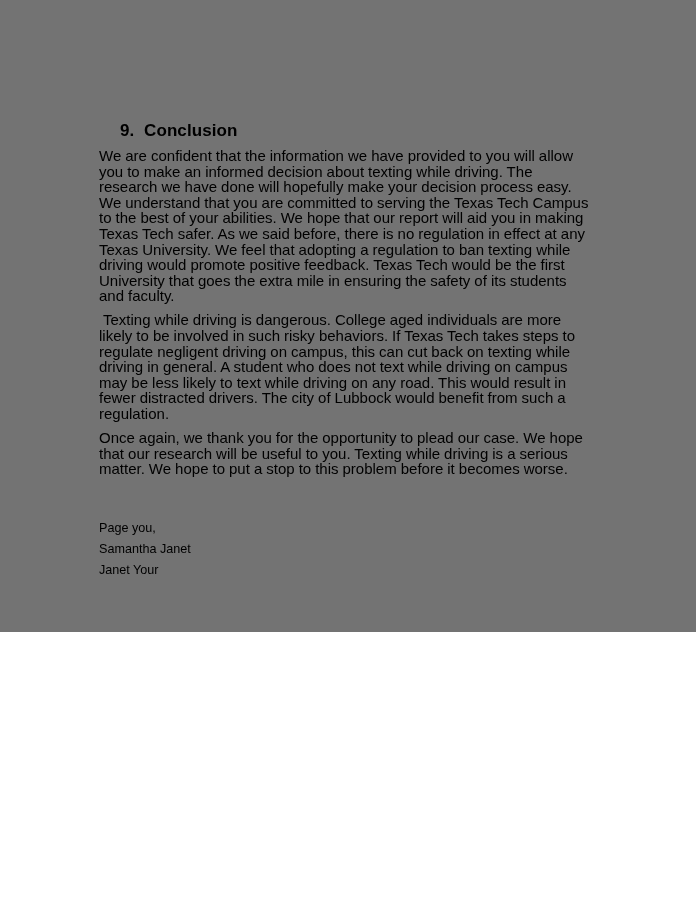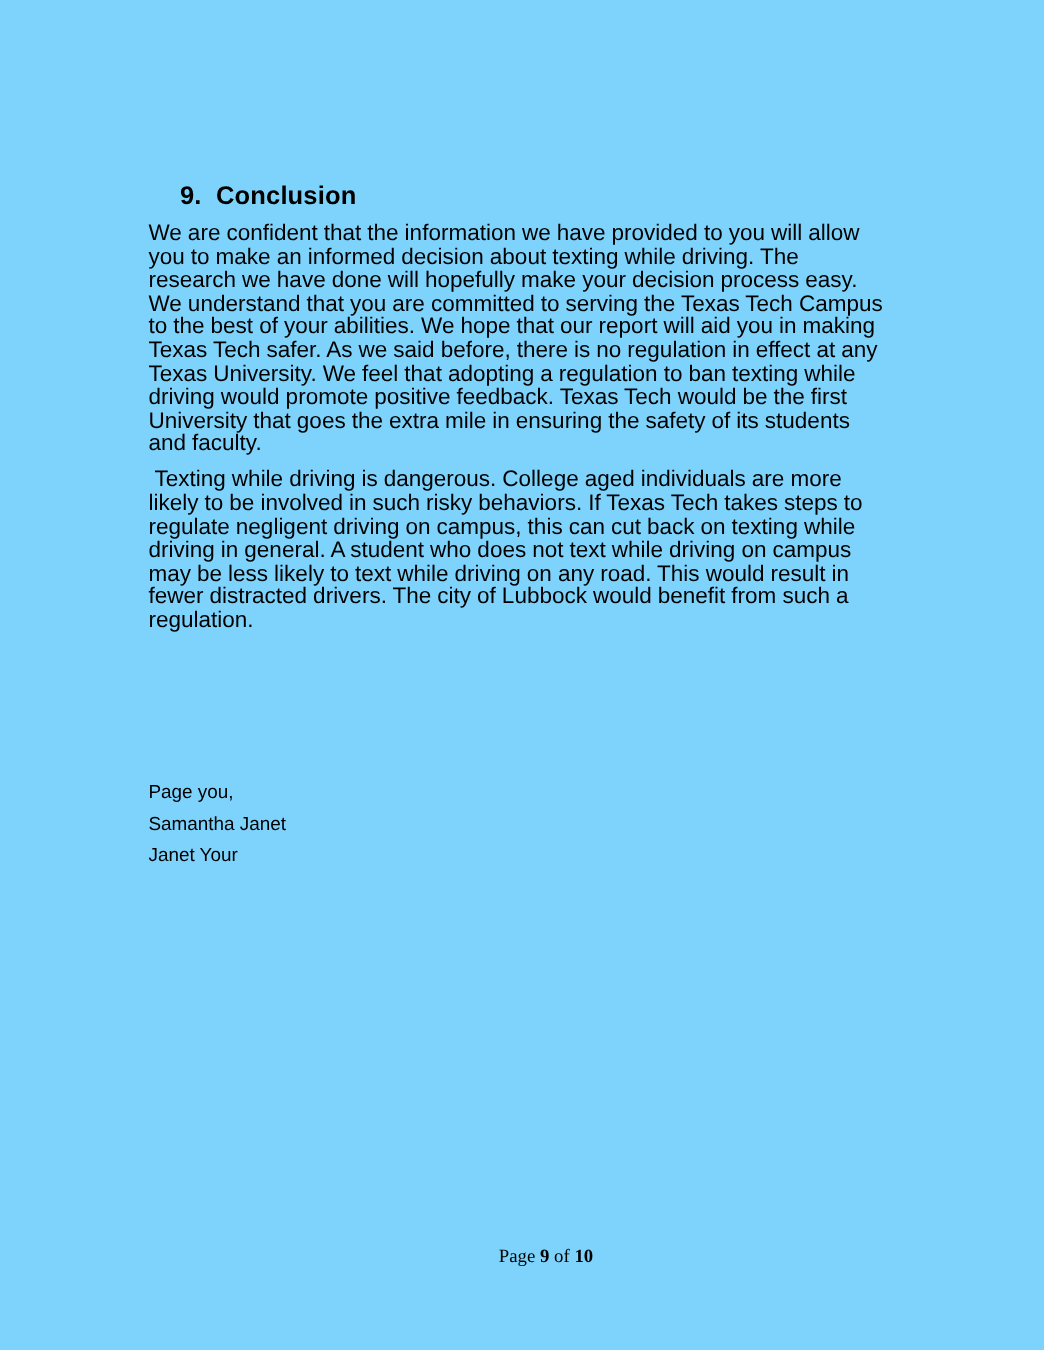--- a/index.html
+++ b/index.html
@@ -4,22 +4,22 @@
 <title>Conclusion Document Page</title>
 <style>
   html, body {
     margin: 0;
     padding: 0;
     background: #ffffff;
   }
   .page {
     position: relative;
     width: 696px;
-    height: 900px;
-    background: #7dd3fc;
+    height: 632px;
+    background: #737373;
     overflow: hidden;
     font-family: "Liberation Sans", sans-serif;
     color: #000000;
     -webkit-font-smoothing: antialiased;
   }
   .section-heading {
     position: absolute;
     left: 120px;
     top: 110px;
     font-family: "Liberation Sans", sans-serif;
@@ -78,20 +78,21 @@
 </head>
 <body>
 
 <div class="page">
 
   <h1 class="section-heading">9.  Conclusion</h1>
 
   <div class="body-block">
     <p class="para">We are confident that the information we have provided to you will allow you to make an informed decision about texting while driving. The research we have done will hopefully make your decision process easy. We understand that you are committed to serving the Texas Tech Campus to the best of your abilities. We hope that our report will aid you in making Texas Tech safer. As we said before, there is no regulation in effect at any Texas University. We feel that adopting a regulation to ban texting while driving would promote positive feedback. Texas Tech would be the first University that goes the extra mile in ensuring the safety of its students and faculty.</p>
     <p class="para"> Texting while driving is dangerous. College aged individuals are more likely to be involved in such risky behaviors. If Texas Tech takes steps to regulate negligent driving on campus, this can cut back on texting while driving in general. A student who does not text while driving on campus may be less likely to text while driving on any road. This would result in fewer distracted drivers. The city of Lubbock would benefit from such a regulation.</p>
+    <p class="para">Once again, we thank you for the opportunity to plead our case. We hope that our research will be useful to you. Texting while driving is a serious matter. We hope to put a stop to this problem before it becomes worse.</p>
   </div>
 
   <div class="signature-block">
     <div class="sig-line">Page you,</div>
     <div class="sig-line">Samantha Janet</div>
     <div class="sig-line">Janet Your</div>
   </div>
 
   <div class="footer">
     <span>Page </span><span class="fnum">9</span><span> of </span><span class="fnum">10</span>

